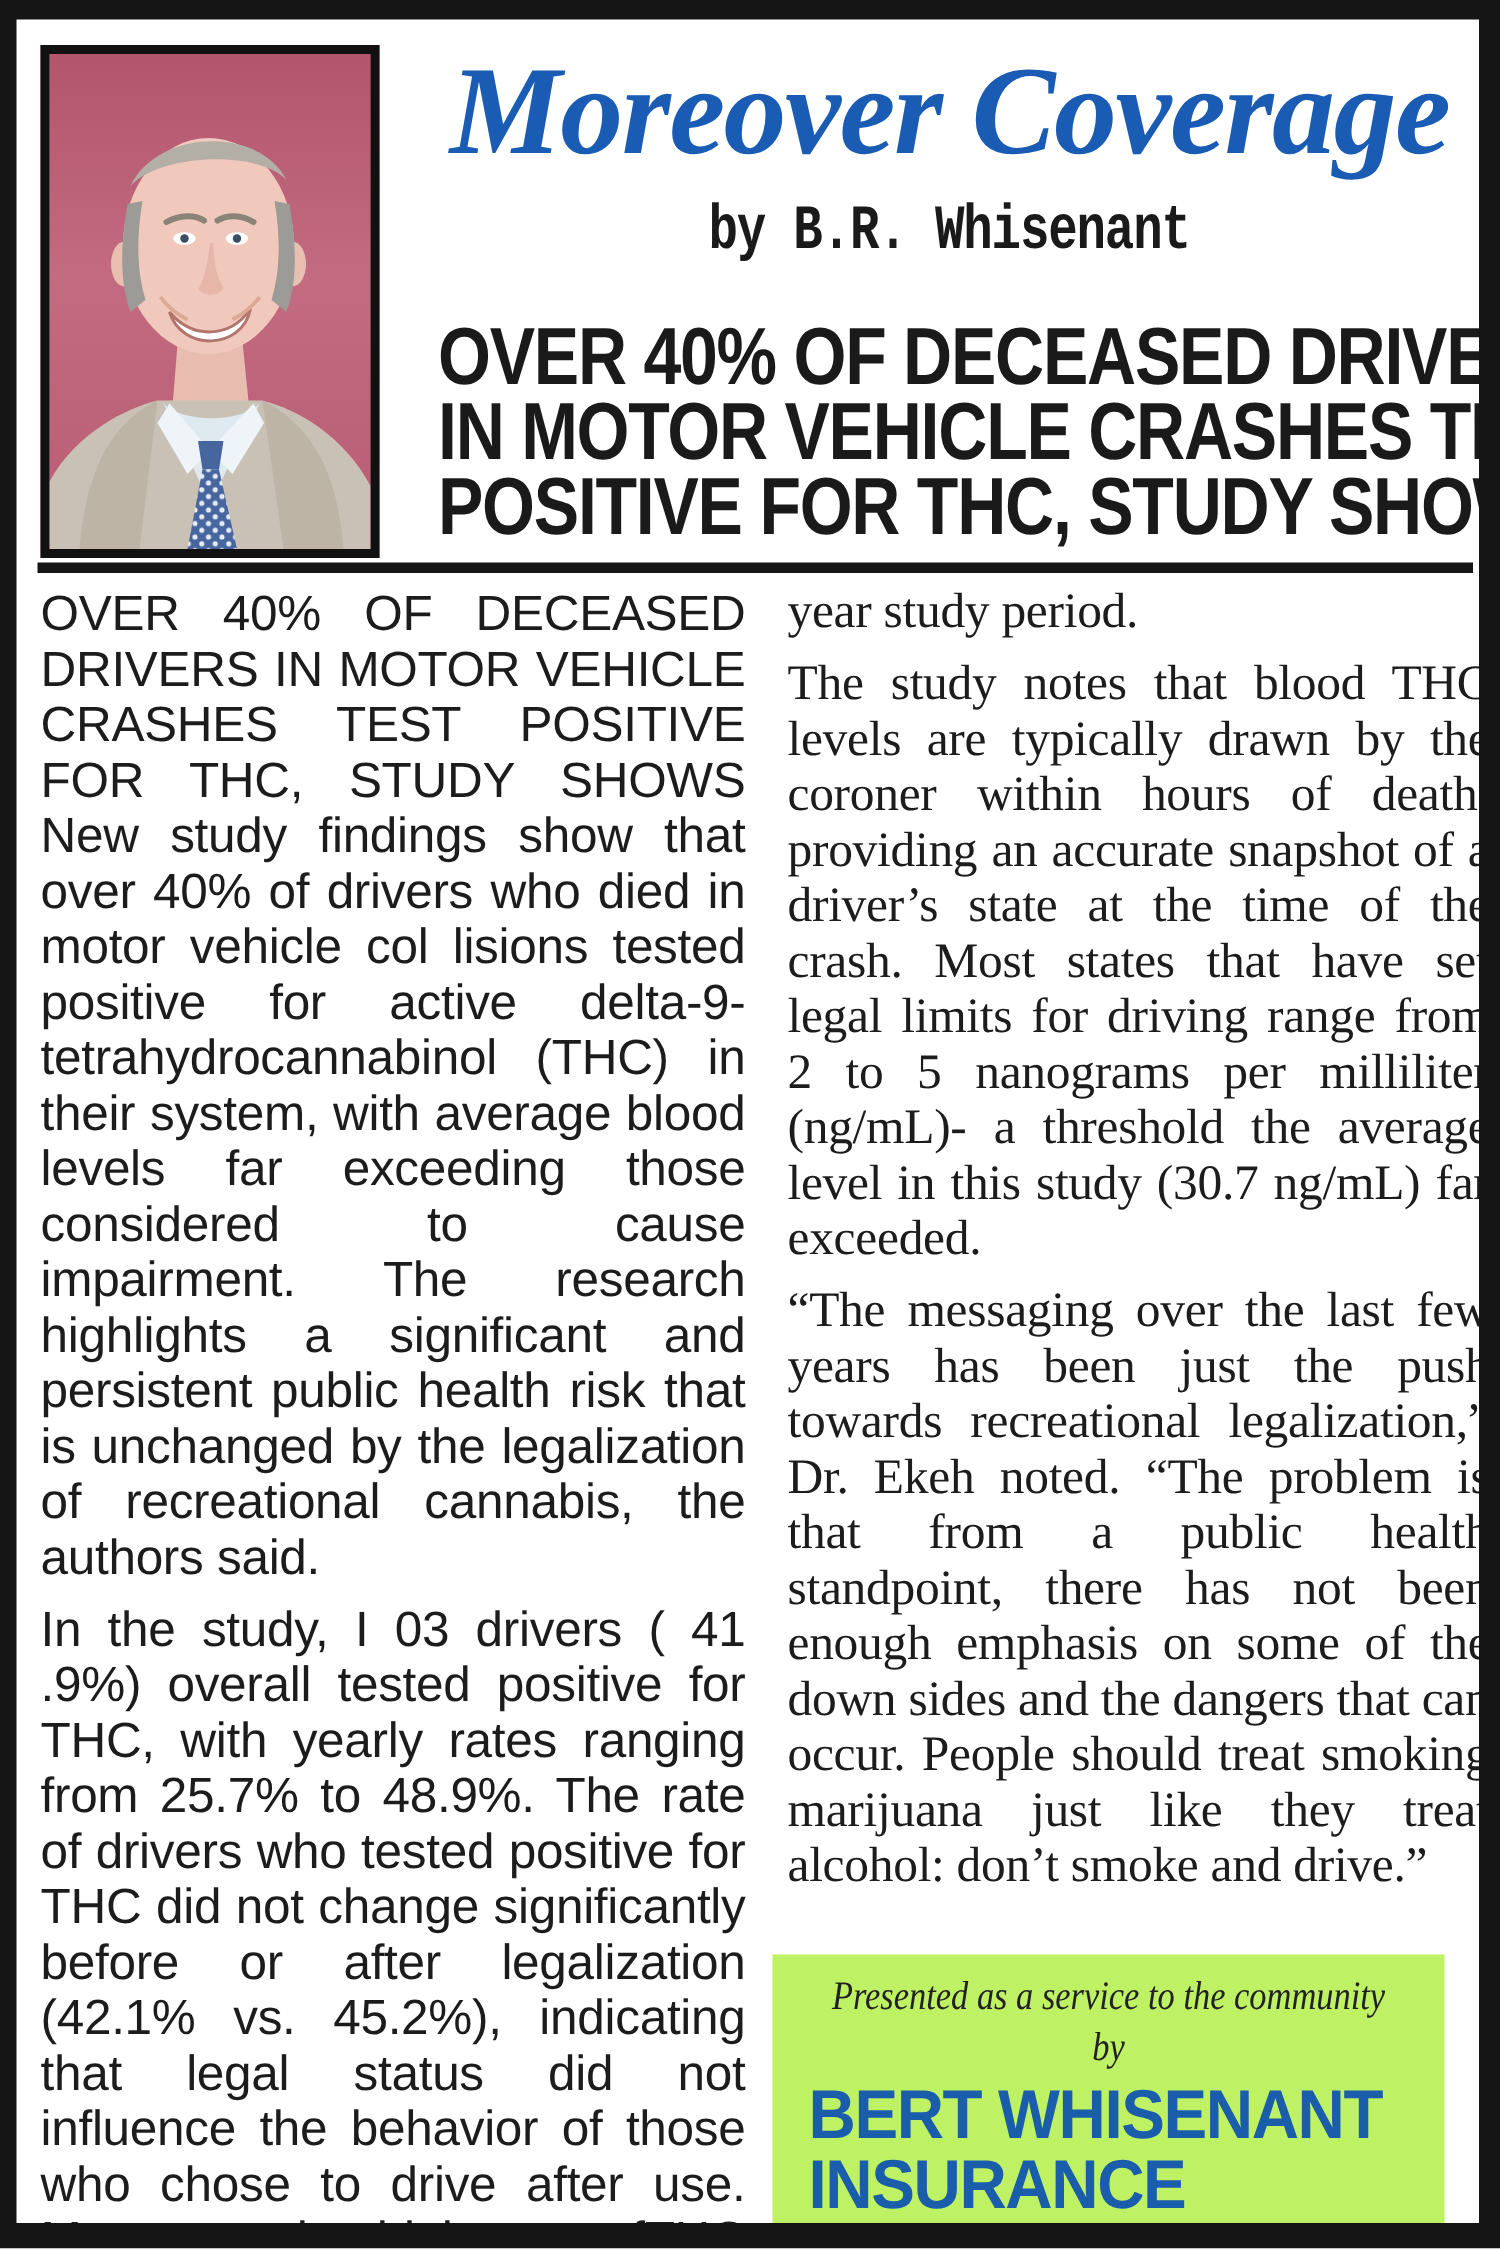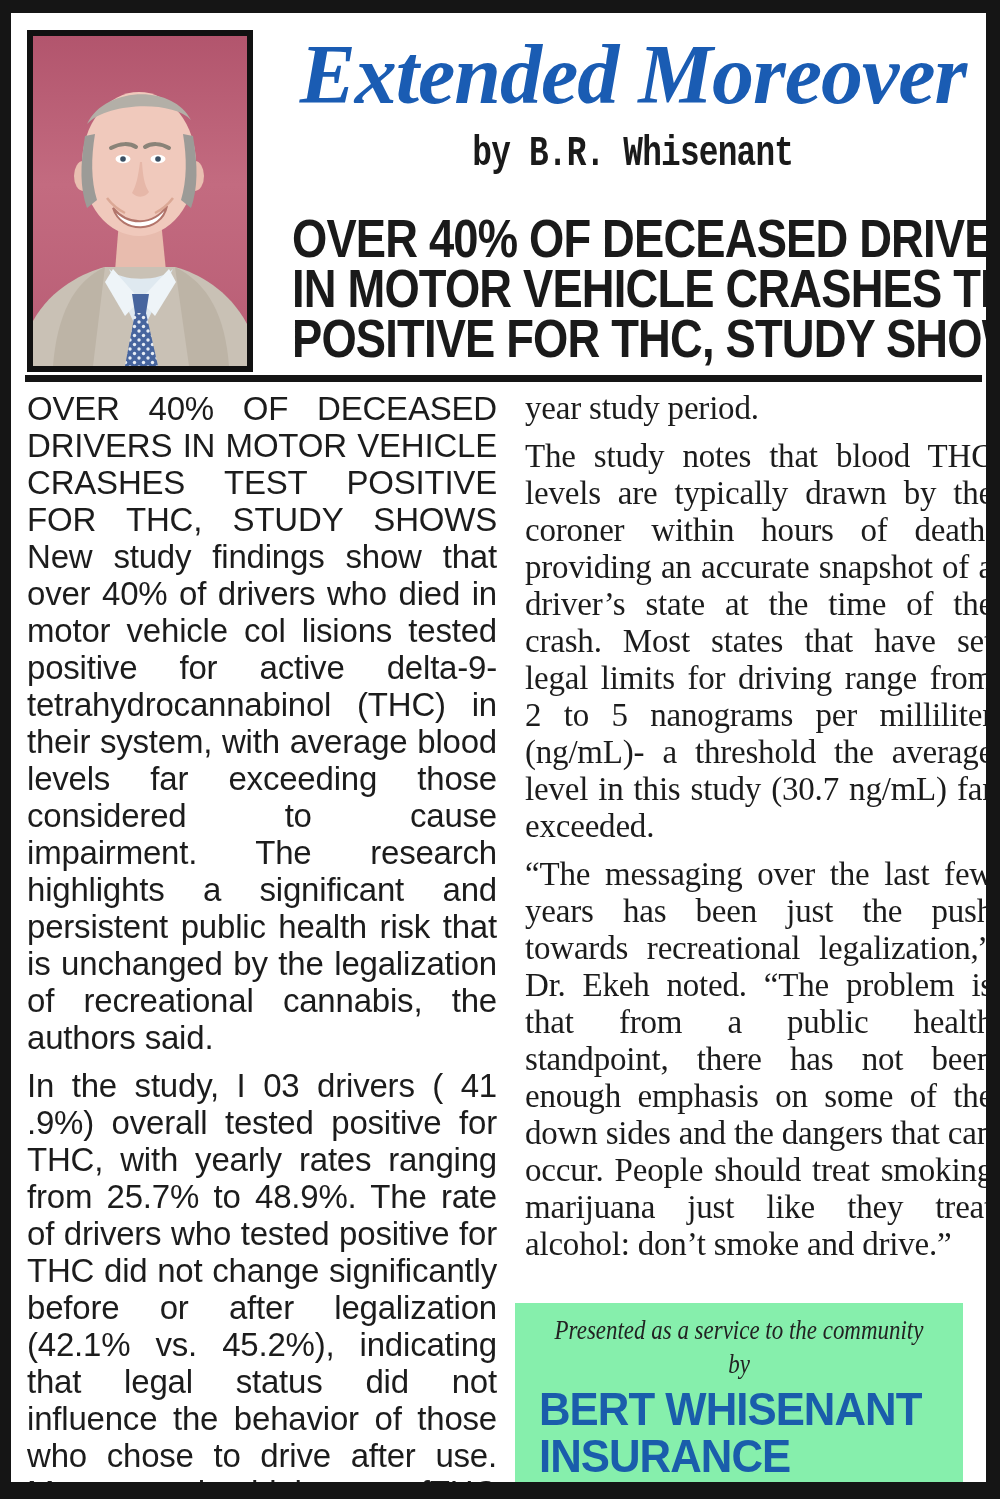--- a/index.html
+++ b/index.html
@@ -46,21 +46,21 @@
   .col-right{left:514px;width:468px;font-family:Liberation Serif, serif;}
   .col p{
     margin:0;font-size:33px;line-height:37px;color:#1c1c1c;
     text-align:justify;letter-spacing:-0.2px;
   }
   .col p + p{margin-top:11px;}
   .col p.cont{text-align-last:justify;}
   
   .service-box{
     position:absolute;left:504px;top:1290px;width:448px;height:179px;
-    background:#86efac;box-sizing:border-box;padding-top:10px;
+    background:#bef264;box-sizing:border-box;padding-top:10px;
   }
   .presented{text-align:center;}
   .presented span{
     display:inline-block;font-family:"Liberation Serif", serif;font-style:italic;
     font-size:27px;line-height:34px;color:#222;transform:scaleX(0.85);
   }
   .brand{margin:5px 0 12px 24px;}
   .brand .bl{
     display:block;font-weight:bold;font-size:46px;line-height:47px;
     color:#1a5dab;letter-spacing:-1px;transform:scaleX(0.95);transform-origin:0 50%;
@@ -124,21 +124,21 @@
 
       <path d="M107,126 C105,142 103,150 99,157 C104,162 112,162 116,156 C111,148 110,140 109,126" fill="#e6b7a8"></path>
 
       <path d="M80,172 C95,190 120,190 134,170 C128,198 88,198 80,172 Z" fill="#ffffff" stroke="#b2756b" stroke-width="2"></path>
       <path d="M74,162 C80,170 86,174 92,177" stroke="#dba895" stroke-width="2.5" fill="none"></path>
       <path d="M140,162 C134,170 128,174 122,177" stroke="#dba895" stroke-width="2.5" fill="none"></path>
     </svg>
   </div>
 
   <div class="header">
-    <div class="title">Extended Moreover</div>
+    <div class="title">Moreover Coverage</div>
     <div class="byline">
       <span>by B.R. Whisenant</span>
     </div>
     <div class="headline">
       <span class="hl">OVER 40% OF DECEASED DRIVERS</span>
       <span class="hl">IN MOTOR VEHICLE CRASHES TEST</span>
       <span class="hl">POSITIVE FOR THC, STUDY SHOWS</span>
     </div>
   </div>
 

